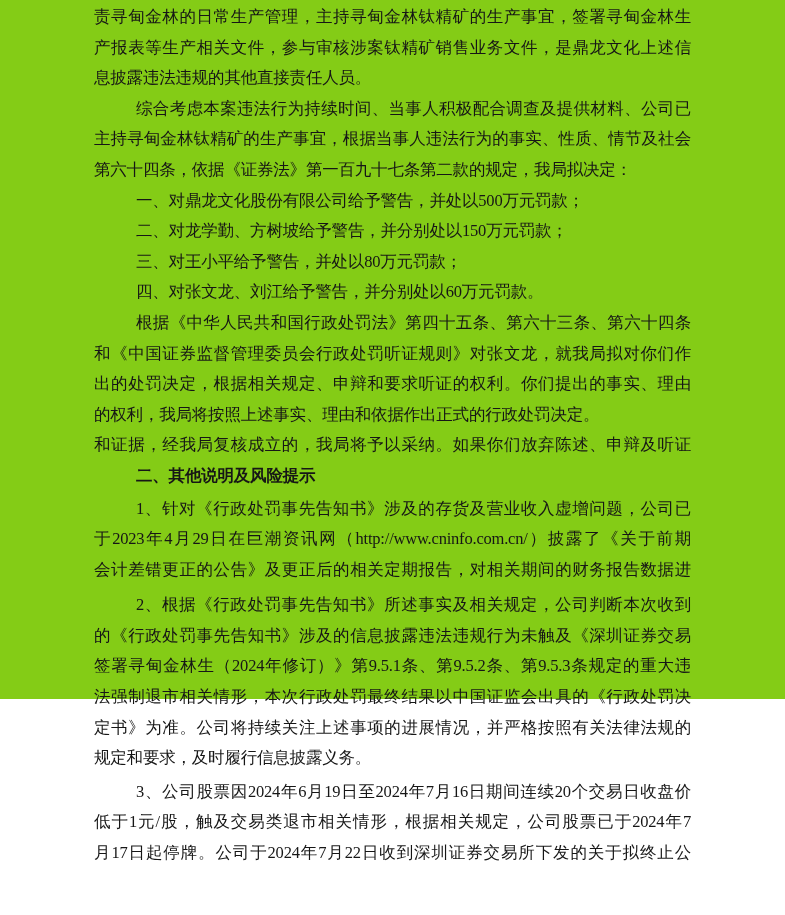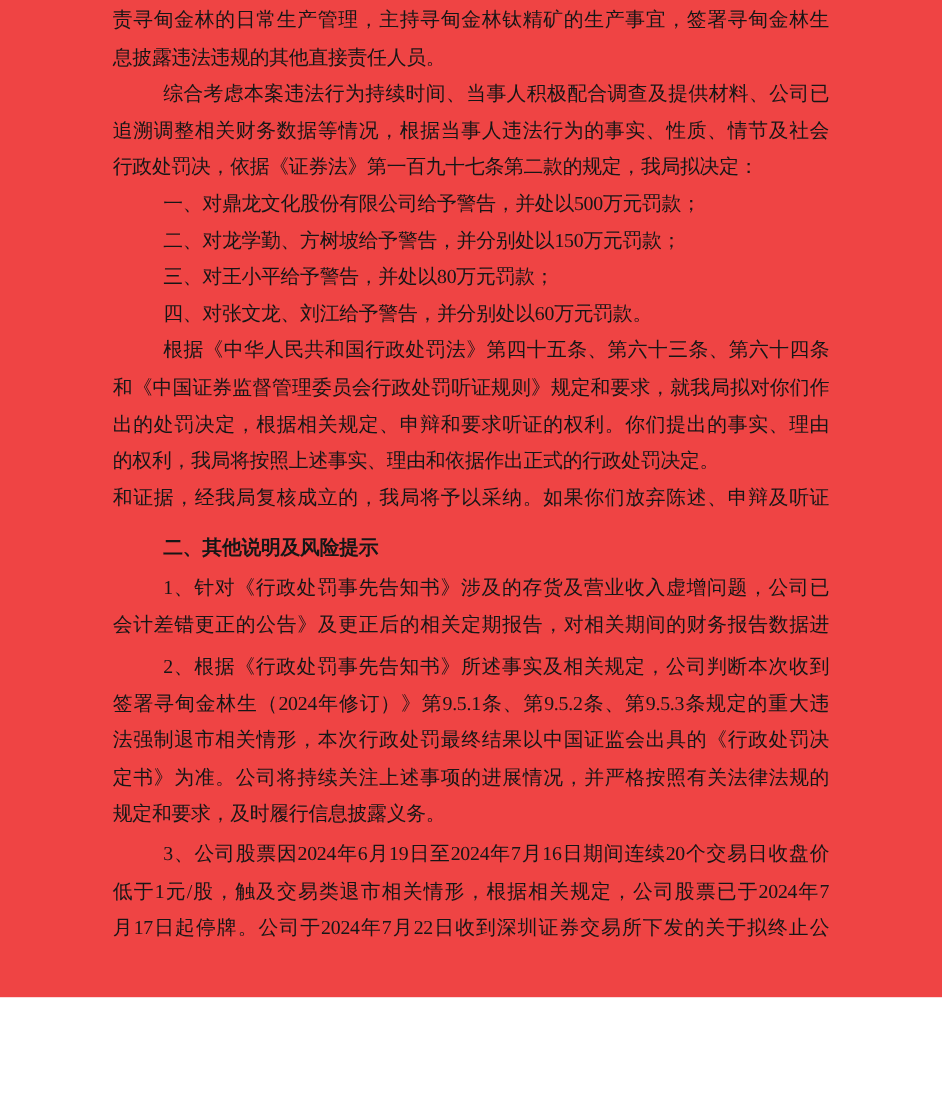--- a/index.html
+++ b/index.html
@@ -3,96 +3,99 @@
 <meta charset="utf-8">
 <style>
   html, body { margin: 0; padding: 0; }
   body {
     width: 785px; height: 915px;
     background: #ffffff; overflow: hidden;
     font-family: "Liberation Serif", "DejaVu Serif", serif;
   }
   .page {
     position: relative;
-    width: 785px; height: 831px;
-    background: #ef4444;
+    width: 785px; height: 699px;
+    background: #84cc16;
     color: #161616;
   }
   .doc {
     position: absolute;
     left: 94px; top: 2px;
     width: 597px;
     font-size: 16.5px;
     letter-spacing: -0.2px;
     line-height: 30.6px;
   }
   .para { margin: 0; }
   .line { min-height: 30.6px; }
   
   .j { text-align: justify; text-align-last: justify; }
   
   .n { text-align: left; text-align-last: left; }
   
   .ind { text-indent: 42px; }
-  .heading { font-weight: 700; margin-top: 12px; margin-bottom: 2px; }
+  .heading { font-weight: 700; margin-bottom: 2px; }
   .sp5 { margin-top: 5px; }
   .sp3 { margin-top: 3px; }
 </style>
 </head>
 <body>
 
 <div class="page">
   <div class="doc">
 
     <div class="para">
       <div class="line j">责寻甸金林的日常生产管理，主持寻甸金林钛精矿的生产事宜，签署寻甸金林生</div>
+      <div class="line j">产报表等生产相关文件，参与审核涉案钛精矿销售业务文件，是鼎龙文化上述信</div>
       <div class="line n">息披露违法违规的其他直接责任人员。</div>
     </div>
 
     <div class="para">
       <div class="line j ind">综合考虑本案违法行为持续时间、当事人积极配合调查及提供材料、公司已</div>
-      <div class="line j">追溯调整相关财务数据等情况，根据当事人违法行为的事实、性质、情节及社会</div>
-      <div class="line n">行政处罚决，依据《证券法》第一百九十七条第二款的规定，我局拟决定：</div>
+      <div class="line j">主持寻甸金林钛精矿的生产事宜，根据当事人违法行为的事实、性质、情节及社会</div>
+      <div class="line n">第六十四条，依据《证券法》第一百九十七条第二款的规定，我局拟决定：</div>
     </div>
 
     <div class="para">
       <div class="line n ind">一、对鼎龙文化股份有限公司给予警告，并处以500万元罚款；</div>
     </div>
 
     <div class="para">
       <div class="line n ind">二、对龙学勤、方树坡给予警告，并分别处以150万元罚款；</div>
     </div>
 
     <div class="para">
       <div class="line n ind">三、对王小平给予警告，并处以80万元罚款；</div>
     </div>
 
     <div class="para">
       <div class="line n ind">四、对张文龙、刘江给予警告，并分别处以60万元罚款。</div>
     </div>
 
     <div class="para">
       <div class="line j ind">根据《中华人民共和国行政处罚法》第四十五条、第六十三条、第六十四条</div>
-      <div class="line j">和《中国证券监督管理委员会行政处罚听证规则》规定和要求，就我局拟对你们作</div>
+      <div class="line j">和《中国证券监督管理委员会行政处罚听证规则》对张文龙，就我局拟对你们作</div>
       <div class="line j">出的处罚决定，根据相关规定、申辩和要求听证的权利。你们提出的事实、理由</div>
       <div class="line n">的权利，我局将按照上述事实、理由和依据作出正式的行政处罚决定。</div>
       <div class="line j">和证据，经我局复核成立的，我局将予以采纳。如果你们放弃陈述、申辩及听证</div>
     </div>
 
     <div class="para heading">
       <div class="line n ind">二、其他说明及风险提示</div>
     </div>
 
     <div class="para">
       <div class="line j ind">1、针对《行政处罚事先告知书》涉及的存货及营业收入虚增问题，公司已</div>
+      <div class="line j">于2023年4月29日在巨潮资讯网（http://www.cninfo.com.cn/）披露了《关于前期</div>
       <div class="line j">会计差错更正的公告》及更正后的相关定期报告，对相关期间的财务报告数据进</div>
     </div>
 
     <div class="para sp5">
       <div class="line j ind">2、根据《行政处罚事先告知书》所述事实及相关规定，公司判断本次收到</div>
+      <div class="line j">的《行政处罚事先告知书》涉及的信息披露违法违规行为未触及《深圳证券交易</div>
       <div class="line j">签署寻甸金林生（2024年修订）》第9.5.1条、第9.5.2条、第9.5.3条规定的重大违</div>
       <div class="line j">法强制退市相关情形，本次行政处罚最终结果以中国证监会出具的《行政处罚决</div>
       <div class="line j">定书》为准。公司将持续关注上述事项的进展情况，并严格按照有关法律法规的</div>
       <div class="line n">规定和要求，及时履行信息披露义务。</div>
     </div>
 
     <div class="para sp3">
       <div class="line j ind">3、公司股票因2024年6月19日至2024年7月16日期间连续20个交易日收盘价</div>
       <div class="line j">低于1元/股，触及交易类退市相关情形，根据相关规定，公司股票已于2024年7</div>
       <div class="line j">月17日起停牌。公司于2024年7月22日收到深圳证券交易所下发的关于拟终止公</div>

